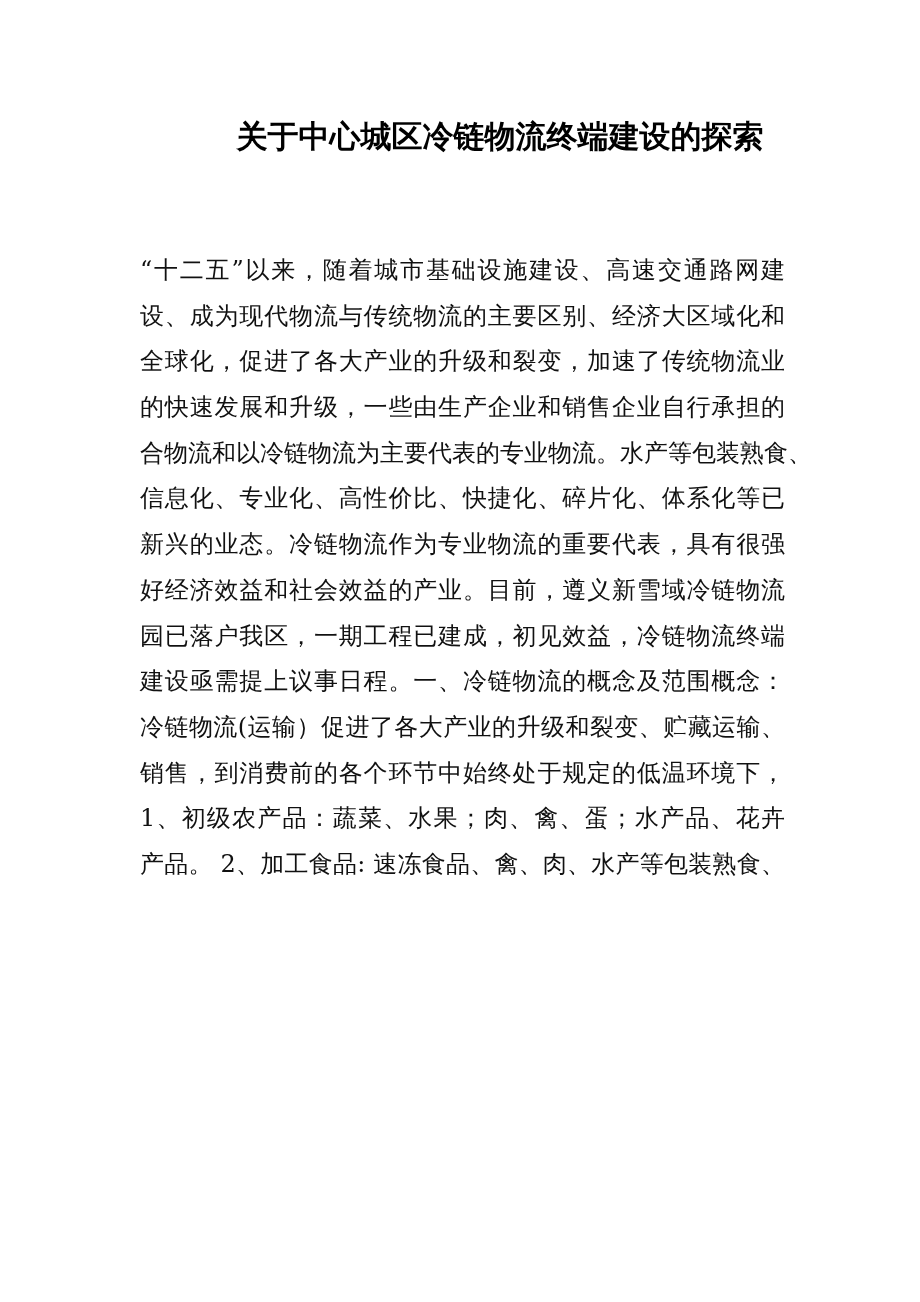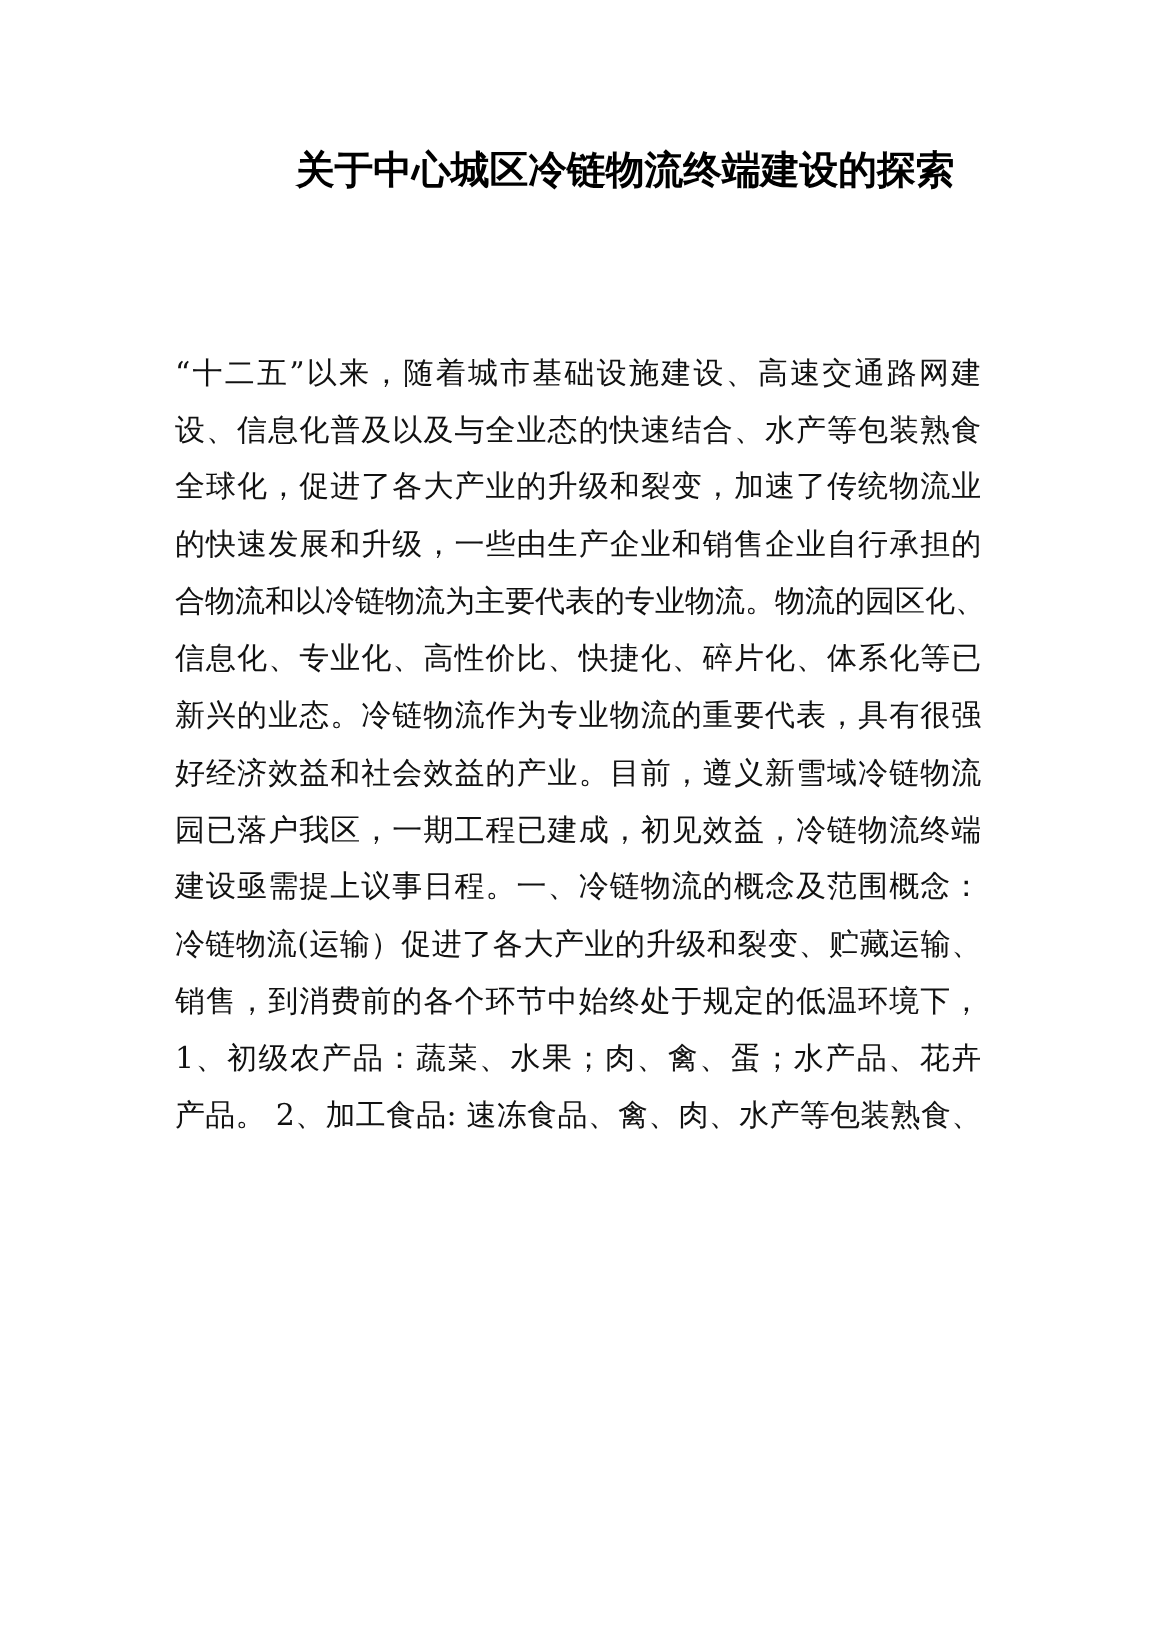--- a/index.html
+++ b/index.html
@@ -47,35 +47,34 @@
     .line {
       height: 45.7px;
       line-height: 45.7px;
       white-space: nowrap;
       text-align: justify;
       text-align-last: justify;
       display: block;
     }
     .line.first {
       text-align-last: justify;
-      margin-top: 28px;
     }
   </style>
 </head>
 <body>
 
 <div class="page">
   <div class="title">关于中心城区冷链物流终端建设的探索</div>
 
   <div class="body-text">
     <span class="line first">“十二五”以来，随着城市基础设施建设、高速交通路网建</span>
-    <span class="line">设、信息化普及以及与全业态的快速结合、水产等包装熟食</span>
+    <span class="line">设、成为现代物流与传统物流的主要区别、经济大区域化和</span>
     <span class="line">全球化，促进了各大产业的升级和裂变，加速了传统物流业</span>
     <span class="line">的快速发展和升级，一些由生产企业和销售企业自行承担的</span>
-    <span class="line">合物流和以冷链物流为主要代表的专业物流。物流的园区化、</span>
+    <span class="line">合物流和以冷链物流为主要代表的专业物流。水产等包装熟食、</span>
     <span class="line">信息化、专业化、高性价比、快捷化、碎片化、体系化等已</span>
     <span class="line">新兴的业态。冷链物流作为专业物流的重要代表，具有很强</span>
     <span class="line">好经济效益和社会效益的产业。目前，遵义新雪域冷链物流</span>
     <span class="line">园已落户我区，一期工程已建成，初见效益，冷链物流终端</span>
     <span class="line">建设亟需提上议事日程。一、冷链物流的概念及范围概念：</span>
     <span class="line">冷链物流(运输）促进了各大产业的升级和裂变、贮藏运输、</span>
     <span class="line">销售，到消费前的各个环节中始终处于规定的低温环境下，</span>
     <span class="line">1、初级农产品：蔬菜、水果；肉、禽、蛋；水产品、花卉</span>
     <span class="line">产品。 2、加工食品: 速冻食品、禽、肉、水产等包装熟食、</span>
   </div>

